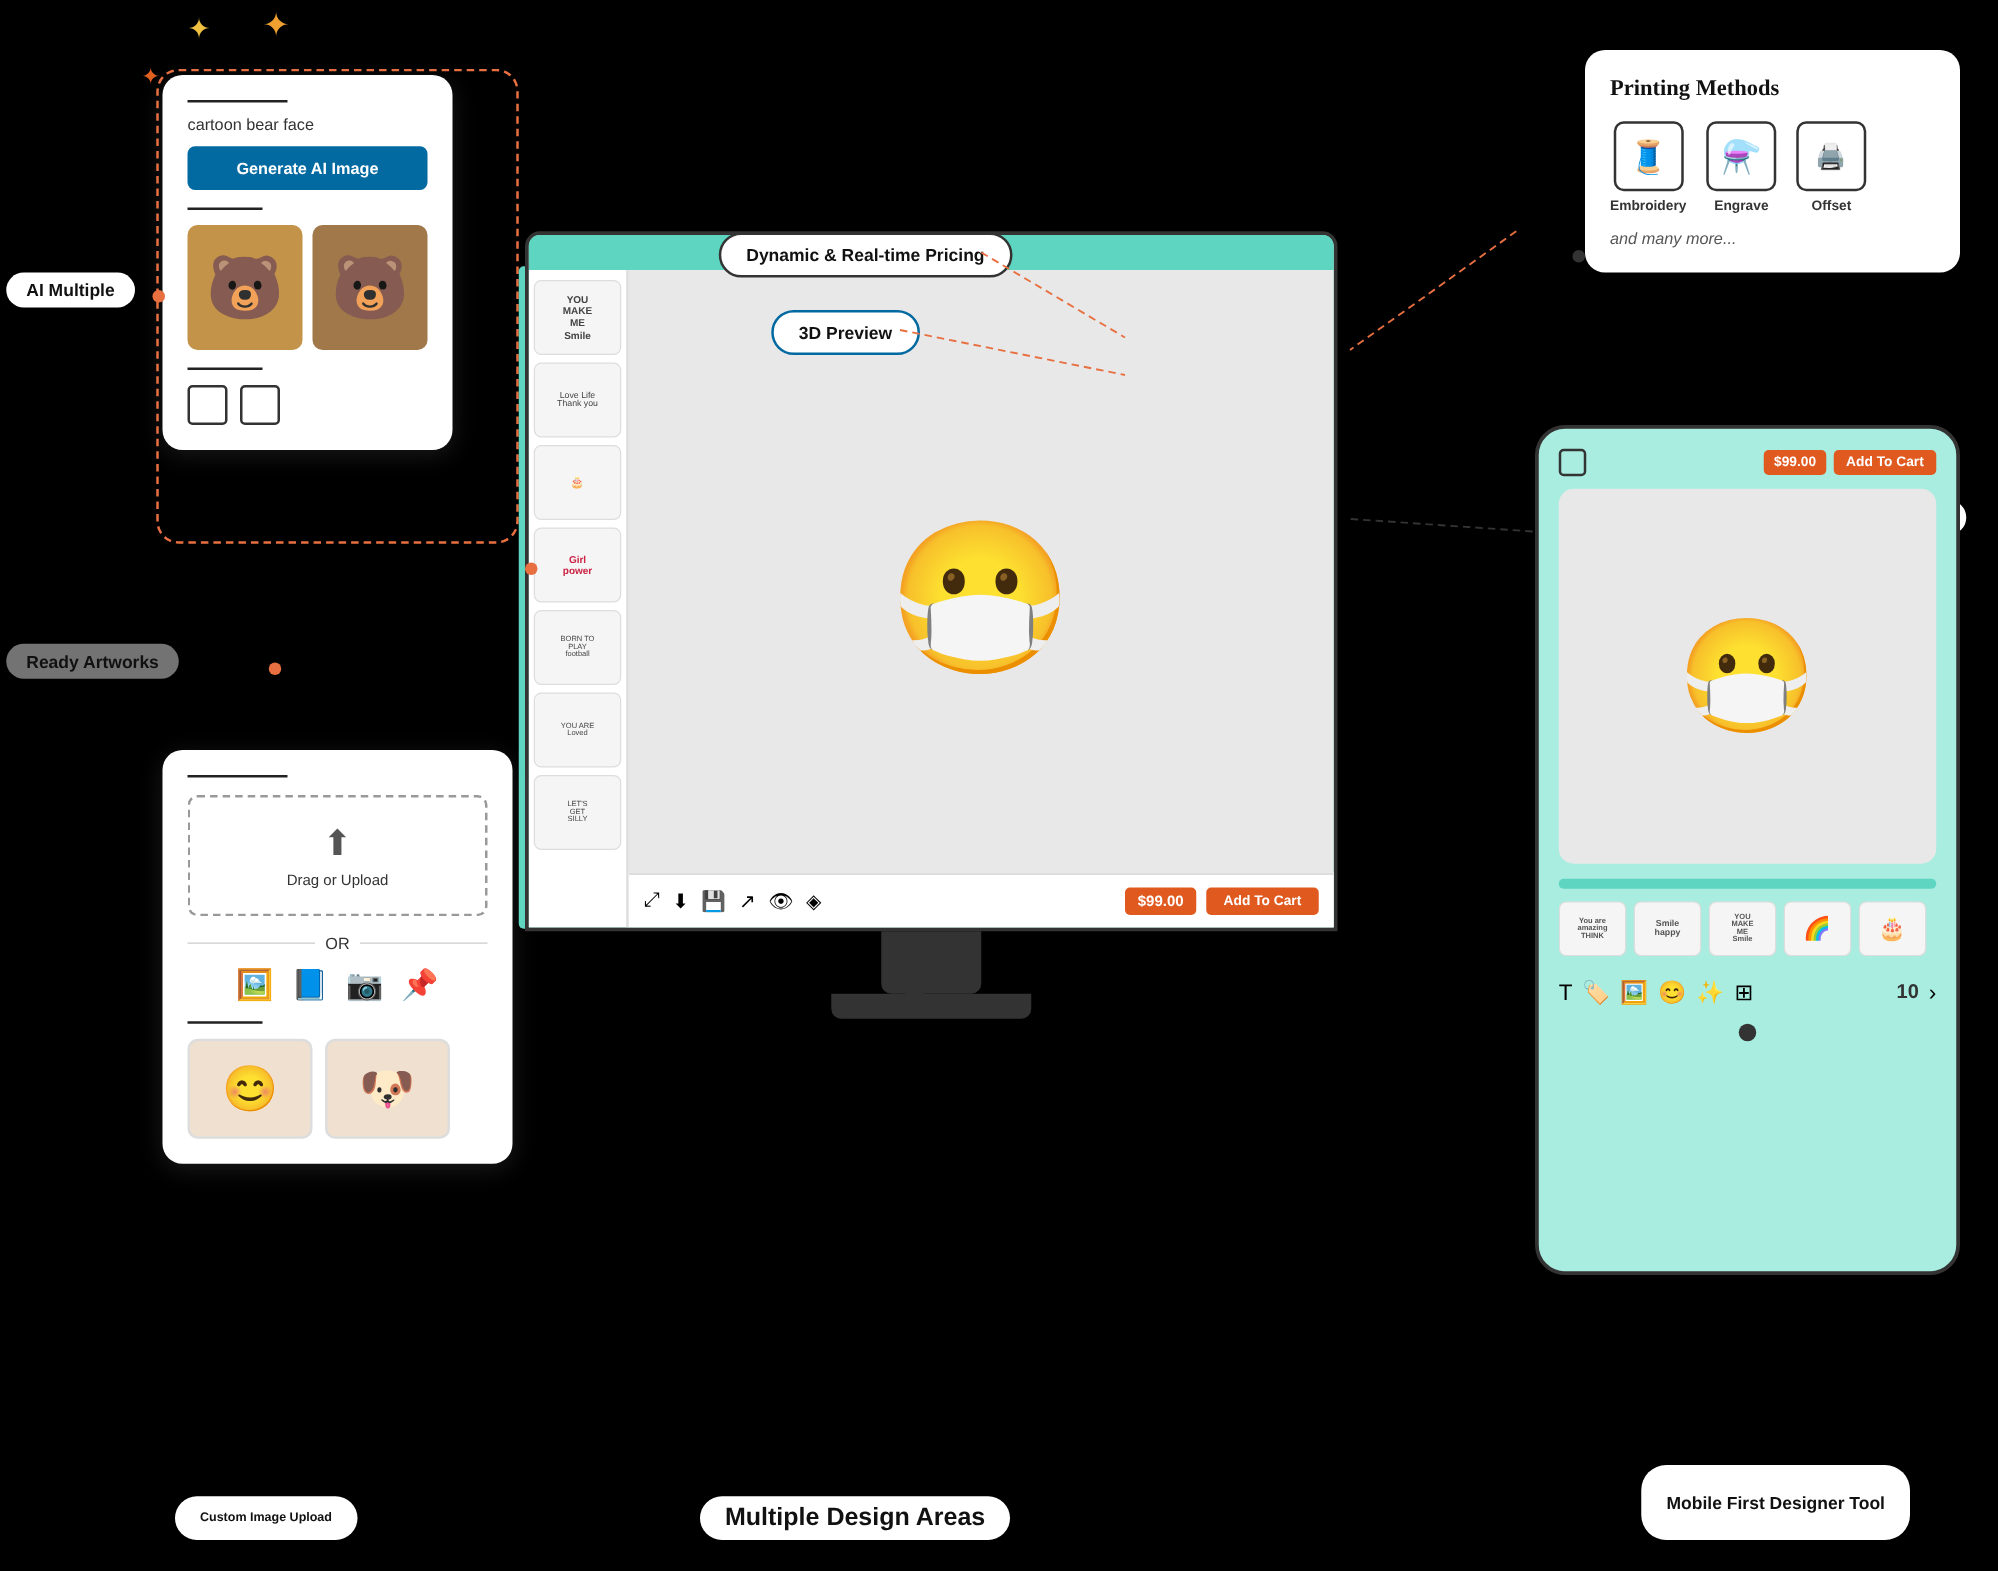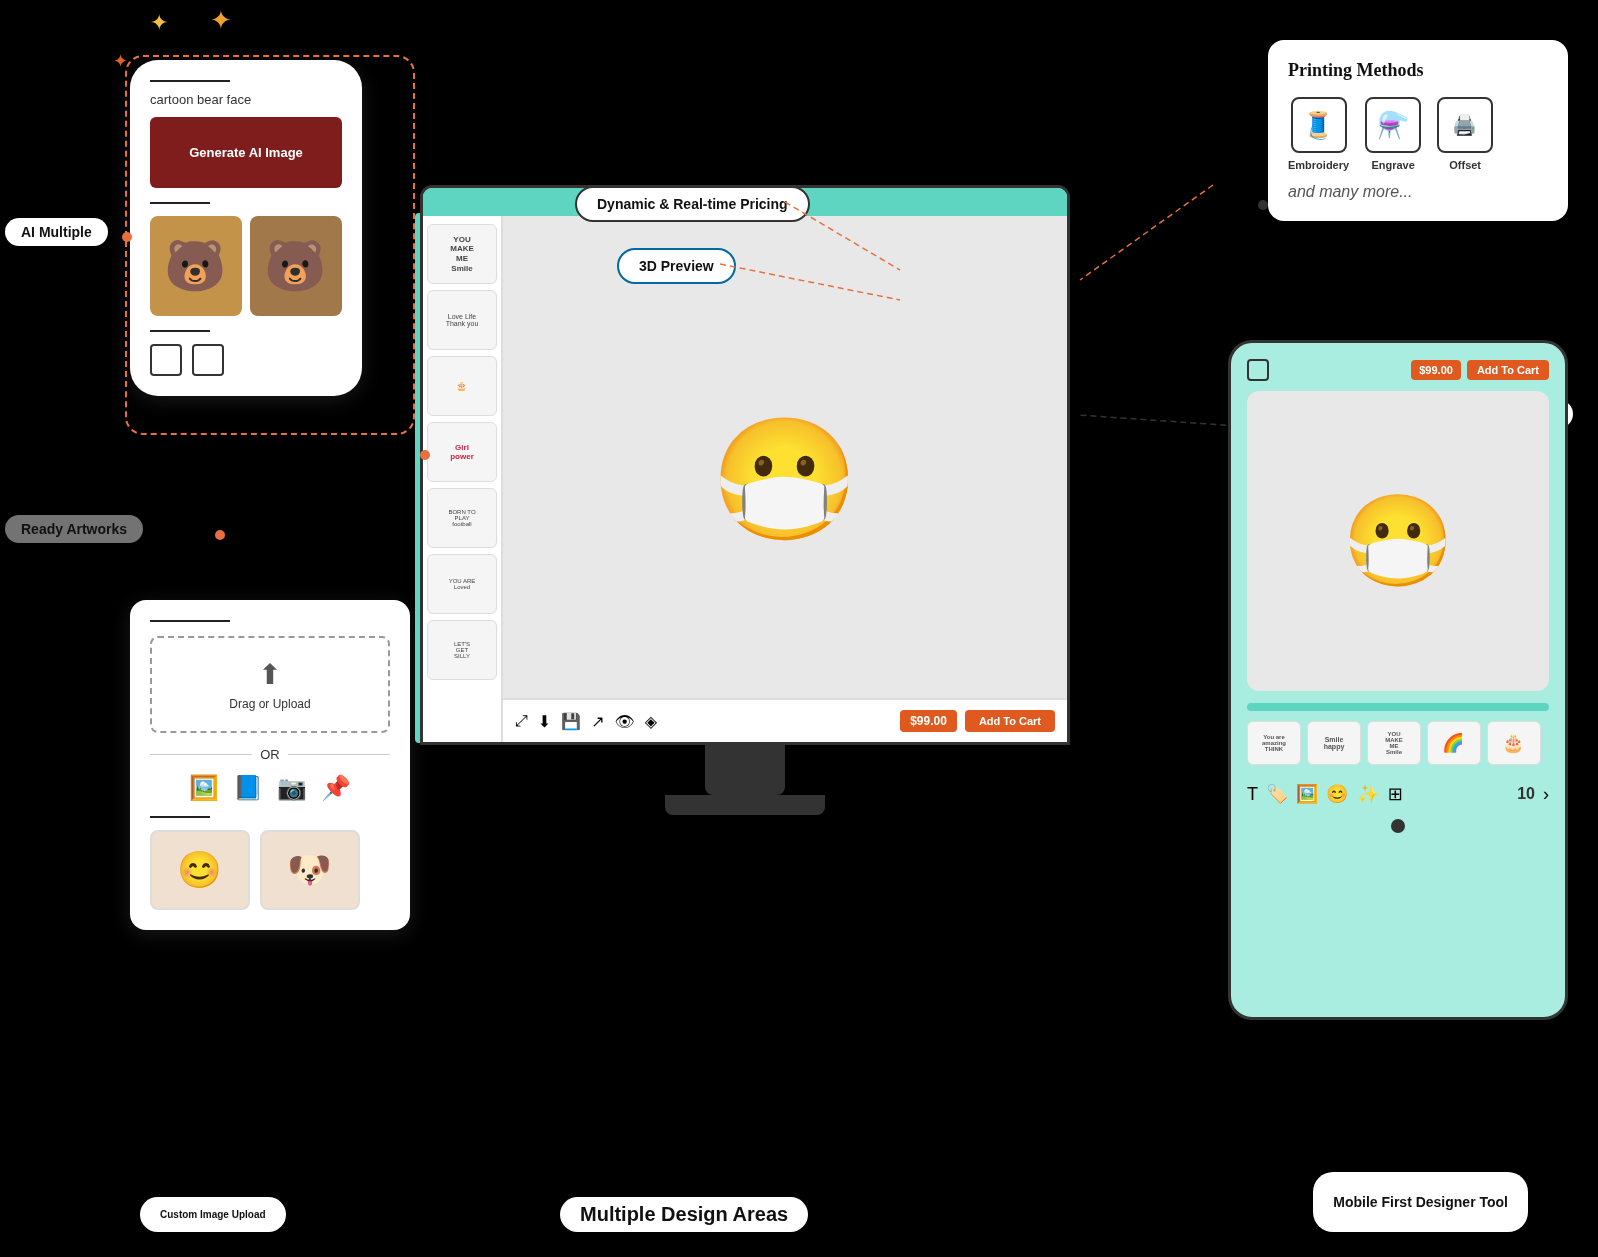--- a/index.html
+++ b/index.html
@@ -12,42 +12,42 @@
       font-family: 'Arial', sans-serif;
     }
 
     
     .ai-card {
       position: absolute;
       top: 60px;
       left: 130px;
       width: 232px;
       background: #fff;
-      border-radius: 28px;
+      border-radius: 16px;
       padding: 20px;
       box-shadow: 0 4px 20px rgba(255,255,255,0.1);
     }
     .ai-card-line {
       height: 2px;
       background: #222;
       width: 80px;
       margin-bottom: 10px;
     }
     .ai-card-input-text {
       font-size: 13px;
       color: #333;
       margin-bottom: 10px;
     }
     .ai-card-btn {
-      background: #7f1d1d;
+      background: #0369a1;
       color: #fff;
       border: none;
       border-radius: 6px;
       width: 100%;
-      padding: 28px;
+      padding: 10px;
       font-size: 13px;
       font-weight: bold;
       cursor: pointer;
       margin-bottom: 14px;
     }
     .ai-card-line2 {
       height: 2px;
       background: #222;
       width: 60px;
       margin-bottom: 12px;
@@ -398,21 +398,21 @@
       justify-content: center;
       font-size: 26px;
     }
     .printing-method-label {
       font-size: 11px;
       font-weight: bold;
       color: #333;
     }
     .printing-more {
       font-style: italic;
-      font-size: 16px;
+      font-size: 13px;
       color: #555;
     }
 
     
     .label-font-effects {
       position: absolute;
       top: 400px;
       right: 25px;
       background: #fff;
       border-radius: 20px;

